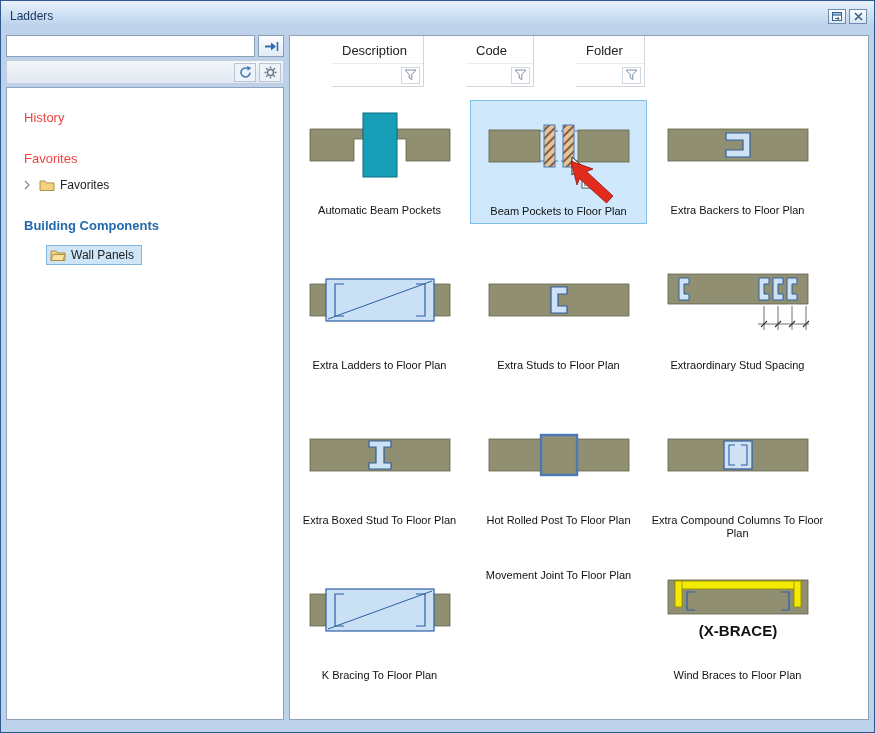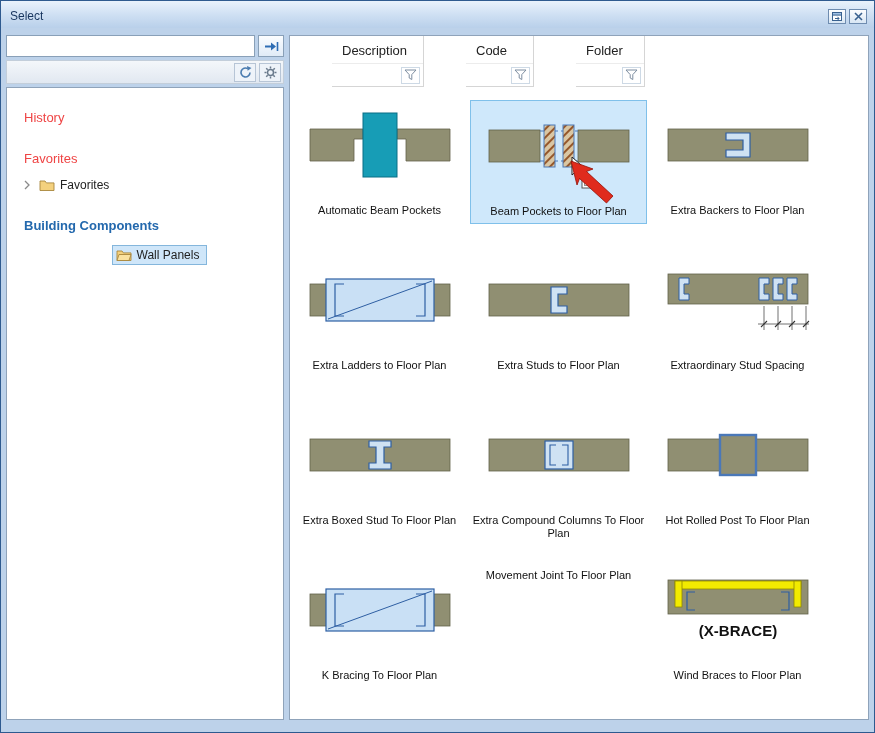--- a/index.html
+++ b/index.html
@@ -25,21 +25,21 @@
               gap:3px; background:linear-gradient(#f4f7fa,#e1e8f1); border:1px solid #c3ceda; padding:0 2px; }
   .tool-btn { width:22px; height:19px; border:1px solid #b7c5d6; background:#eef3f9;
               display:flex; align-items:center; justify-content:center; }
   .tree { flex:1; margin-top:3px; background:#fff; border:1px solid #8fa3ba; padding:12px 10px;
           overflow:hidden; font-size:12px; color:#222; }
   .tree-link { color:#ef4444; font-size:13px; margin:10px 0 0 7px; cursor:default; }
   .tree-link.second { margin-top:26px; }
   .node-row { display:flex; align-items:center; gap:5px; margin:12px 0 0 7px; }
   .chev { display:flex; width:10px; }
   .bc-heading { margin:26px 0 0 7px; font-size:13px; font-weight:bold; color:#2368ad; }
-  .wp-row { margin:12px 0 0 29px;text-align:center; }
+  .wp-row { margin:12px 0 0 29px; }
   .wp-sel { display:inline-flex; align-items:center; gap:5px; background:#cfe6f9;
             border:1px solid #84b6dc; padding:2px 7px 2px 3px; }
 
   
   .content { flex:1; background:#fff; border:1px solid #8fa3ba; position:relative; overflow:hidden; }
   .headers { display:flex; }
   .hcol { display:flex; flex-direction:column; border-right:1px solid #d5d5d5;padding-left:42px; }
   .hlabel { height:28px; padding:7px 0 0 10px; font-size:13px; color:#222; border-bottom:1px solid #ececec; }
   .hfilter { height:23px; display:flex; justify-content:flex-end; align-items:center;
              padding:2px 3px; border-bottom:1px solid #d5d5d5; }
@@ -54,21 +54,21 @@
   .cl { margin-top:1px; font-size:11px; line-height:13px; text-align:center; color:#111; max-width:172px; }
 
   .annotation { position:absolute; left:558px; top:150px; z-index:5; pointer-events:none; }
 </style>
 </head>
 <body>
 
 <div class="window">
 
   <div class="titlebar">
-    <span class="title">Select</span>
+    <span class="title">Ladders</span>
     <span class="tb-btns">
       <span class="tb-btn">
         <svg width="10" height="9" viewBox="0 0 10 9">
           <rect x="0.5" y="0.5" width="9" height="8" fill="#fff" stroke="#39618f"></rect>
           <rect x="0.5" y="0.5" width="9" height="2.6" fill="#9fc0e4" stroke="#39618f"></rect>
           <path d="M3,6.5 h4 M5.5,4.8 L7,6.5 L5.5,8.2" fill="none" stroke="#39618f" stroke-width="1"></path>
         </svg>
       </span>
       <span class="tb-btn">
         <svg width="9" height="9" viewBox="0 0 9 9">
@@ -292,38 +292,38 @@
             </div>
             <div class="cl">Extra Boxed Stud To Floor Plan</div>
           </div>
         </div>
 
         <div class="cell">
           <div class="cell-inner">
             <div class="thumb">
               <svg viewBox="0 0 150 100" width="150" height="100">
                 <rect x="5" y="26" width="140" height="32" fill="#908f72" stroke="#62614a" stroke-width="0.8"></rect>
+                <rect x="57" y="22" width="36" height="40" fill="#908f72" stroke="#4a78b8" stroke-width="2.4"></rect>
+              </svg>
+            </div>
+            <div class="cl">Hot Rolled Post To Floor Plan</div>
+          </div>
+        </div>
+
+        <div class="cell">
+          <div class="cell-inner">
+            <div class="thumb">
+              <svg viewBox="0 0 150 100" width="150" height="100">
+                <rect x="5" y="26" width="140" height="32" fill="#908f72" stroke="#62614a" stroke-width="0.8"></rect>
                 <rect x="61" y="28" width="28" height="28" fill="#cfe2f3" stroke="#2e5fa3" stroke-width="1.2"></rect>
                 <path d="M72,32 h-6 v20 h6" fill="none" stroke="#2e5fa3" stroke-width="1.1"></path>
                 <path d="M78,32 h6 v20 h-6" fill="none" stroke="#2e5fa3" stroke-width="1.1"></path>
               </svg>
             </div>
             <div class="cl">Extra Compound Columns To Floor Plan</div>
-          </div>
-        </div>
-
-        <div class="cell">
-          <div class="cell-inner">
-            <div class="thumb">
-              <svg viewBox="0 0 150 100" width="150" height="100">
-                <rect x="5" y="26" width="140" height="32" fill="#908f72" stroke="#62614a" stroke-width="0.8"></rect>
-                <rect x="57" y="22" width="36" height="40" fill="#908f72" stroke="#4a78b8" stroke-width="2.4"></rect>
-              </svg>
-            </div>
-            <div class="cl">Hot Rolled Post To Floor Plan</div>
           </div>
         </div>
 
         <div class="cell">
           <div class="cell-inner">
             <div class="thumb">
               <svg viewBox="0 0 150 100" width="150" height="100">
                 <rect x="5" y="26" width="31" height="32" fill="#908f72" stroke="#62614a" stroke-width="0.8"></rect>
                 <rect x="114" y="26" width="31" height="32" fill="#908f72" stroke="#62614a" stroke-width="0.8"></rect>
                 <rect x="21" y="21" width="108" height="42" fill="#c9e0f5" stroke="#2e5fa3" stroke-width="1.2"></rect>

